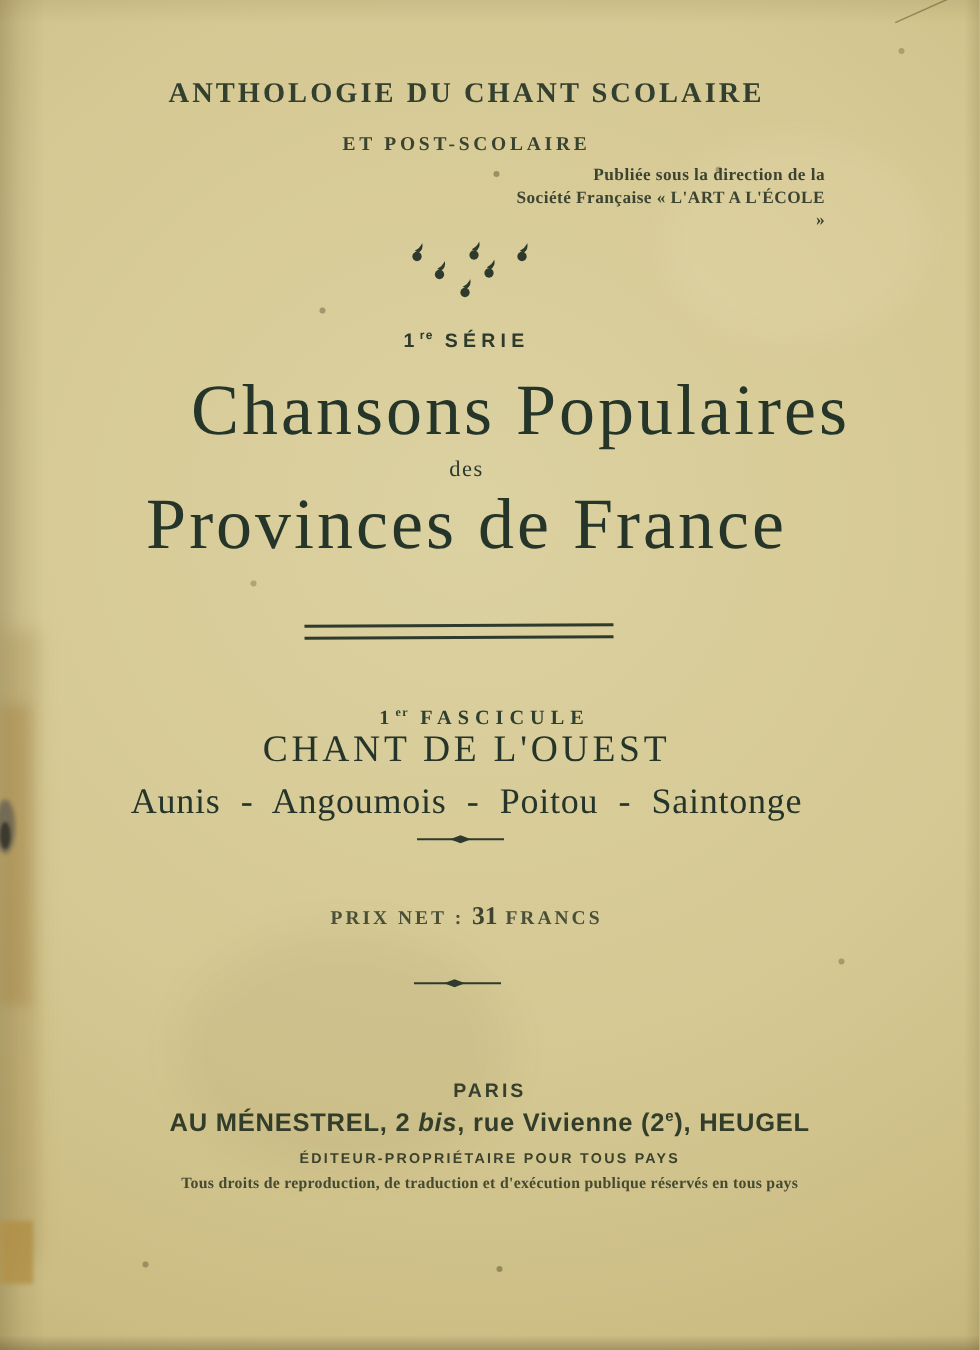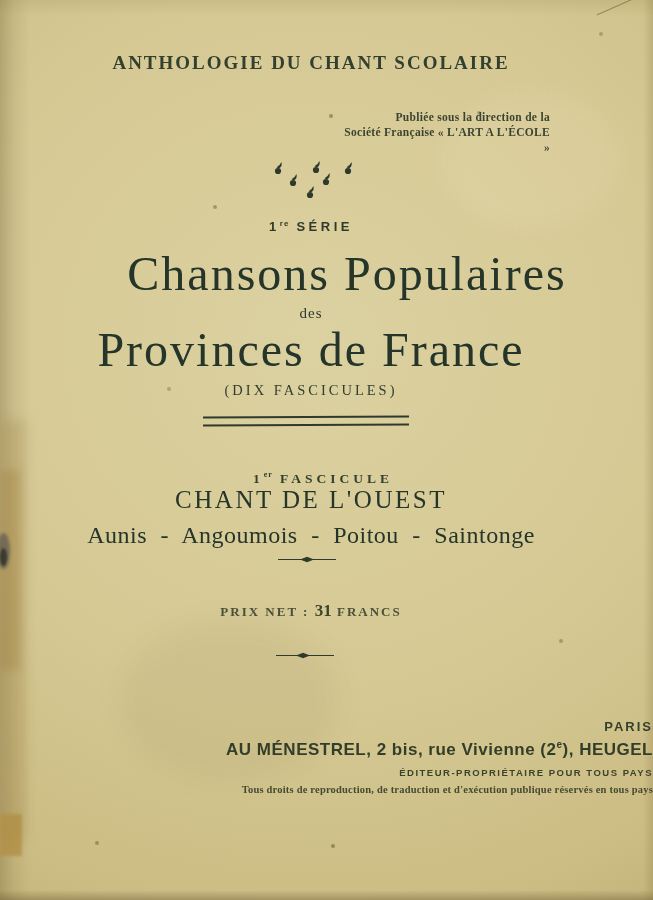--- a/index.html
+++ b/index.html
@@ -75,31 +75,31 @@
     position:absolute;left:0;top:522px;width:100%;
     font-size:24px;letter-spacing:0.5px;word-spacing:7px;color:#26352a;
   }
   .diamond-rule-1{position:absolute;left:278px;top:555px;}
   .diamond-rule-2{position:absolute;left:276px;top:651px;}
   .price{
     position:absolute;left:0;top:601px;width:100%;
     font-size:13px;letter-spacing:2px;color:#4a5038;font-weight:700;
   }
   .price .price-value{font-size:17px;letter-spacing:0;color:#3c442e;}
-  .imprint{position:absolute;left:0;top:0;width:653px;height:900px;text-align:right;
+  .imprint{position:absolute;left:0;top:0;width:653px;height:900px;text-align:center;
     font-family:"Liberation Sans", sans-serif;}
   .imprint-city{
     position:absolute;left:0;top:719px;width:100%;
     font-size:13px;font-weight:700;letter-spacing:2px;color:#36402c;
   }
   .imprint-address{
     position:absolute;left:0;top:739px;width:100%;
     font-size:17px;font-weight:700;letter-spacing:0.5px;color:#333e2a;
   }
-  .imprint-address .bis{margin-top:48px;}
+  .imprint-address .bis{font-style:italic;margin-top:48px;}
   .imprint-address sup{font-size:10px;}
   .imprint-editor{
     position:absolute;left:0;top:767px;width:100%;
     font-size:9.5px;font-weight:700;letter-spacing:1.5px;color:#3a422c;
   }
   .imprint-rights{
     position:absolute;left:0;top:784px;width:100%;
     font-family:"Liberation Serif", serif;
     font-size:10.5px;font-weight:700;letter-spacing:0.2px;color:#454b32;
   }
@@ -136,20 +136,21 @@
   <div class="artifact stain-bottom-left"></div>
   <div class="artifact blotch-1"></div>
   <div class="artifact blotch-2"></div>
   <div class="artifact scratch-tr"></div>
   <div class="artifact specks"></div>
 
   <div class="content">
 
     <div class="collection-title">ANTHOLOGIE DU CHANT SCOLAIRE</div>
 
+    <div class="collection-sub">ET POST-SCOLAIRE</div>
 
     <div class="pubnote">
       <span>Publiée sous la direction de la</span><br>
       <span>Société Française « L'ART A L'ÉCOLE »</span>
     </div>
 
     <svg class="ornament-ermine" width="85" height="40" viewBox="0 0 85 40" fill="#2e3a2c">
       <g transform="translate(10,9)">
           <circle cx="0" cy="2" r="3.1"></circle>
           <path d="M1,-0.5 Q4.5,-2.5 3.5,-7 Q2,-3.5 -1.5,-1.8 Z"></path>
@@ -178,21 +179,20 @@
 
     <div class="serie">
       <span>1</span><sup>re</sup>
       <span>SÉRIE</span>
     </div>
 
     <div class="main-title-1">Chansons Populaires</div>
     <div class="main-title-des">des</div>
     <div class="main-title-2">Provinces de France</div>
 
-    <div class="subtitle-fascicules">(DIX  FASCICULES)</div>
 
     <div class="double-rule"></div>
 
     <div class="fascicule">
       <span>1</span><sup>er</sup>
       <span>FASCICULE</span>
     </div>
 
     <div class="region-title">CHANT  DE  L'OUEST</div>
 

